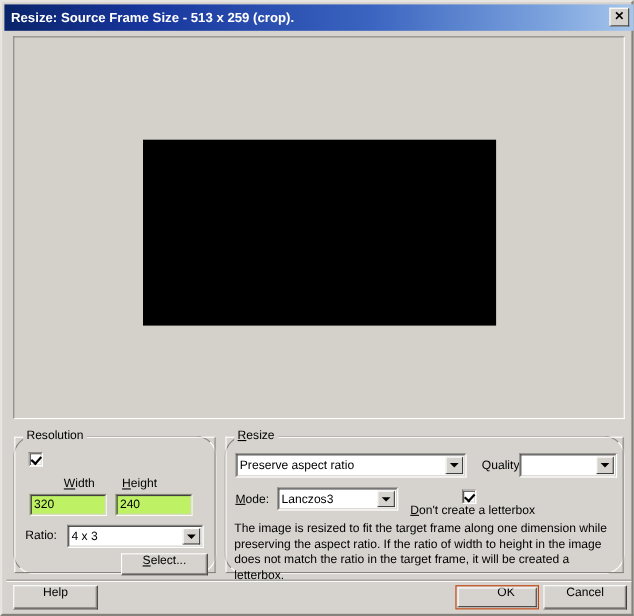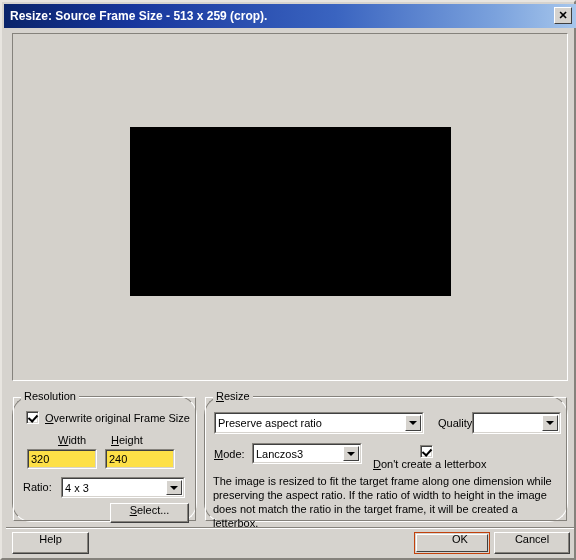--- a/index.html
+++ b/index.html
@@ -170,21 +170,21 @@
   .u { text-decoration: underline; }
 
   .field-label {
     position: absolute;
     font-size: 11px;
     white-space: nowrap;
   }
 
   .textbox {
     position: absolute;
-    background: #fde047;
+    background: #bef264;
     border-left: 1px solid #85827c;
     border-top: 1px solid #85827c;
     border-right: 1px solid #ffffff;
     border-bottom: 1px solid #ffffff;
     box-sizing: border-box;
     display: flex;
     align-items: center;
     padding-left: 3px;
     font-size: 11px;
     color: #000000;
@@ -339,21 +339,20 @@
   <div class="preview">
     <div class="preview-image"></div>
   </div>
 
   <div class="groupbox" id="group-resolution">
     <div class="inner-edge"></div>
     <div class="group-title">Resolution</div>
 
     <div class="cb" style="left:13px; top:14px;">
       <span class="box checked"></span>
-      <span class="cb-label"><span class="u">O</span><span>verwrite original Frame Size</span></span>
     </div>
 
     <div class="field-label" style="left:45px; top:37px;"><span class="u">W</span><span>idth</span></div>
 
     <div class="field-label" style="left:98px; top:37px;"><span class="u">H</span><span>eight</span></div>
 
     <div class="textbox" style="left:14px; top:52px; width:70px; height:20px;">320</div>
 
     <div class="textbox" style="left:92px; top:52px; width:70px; height:20px;">240</div>
 

